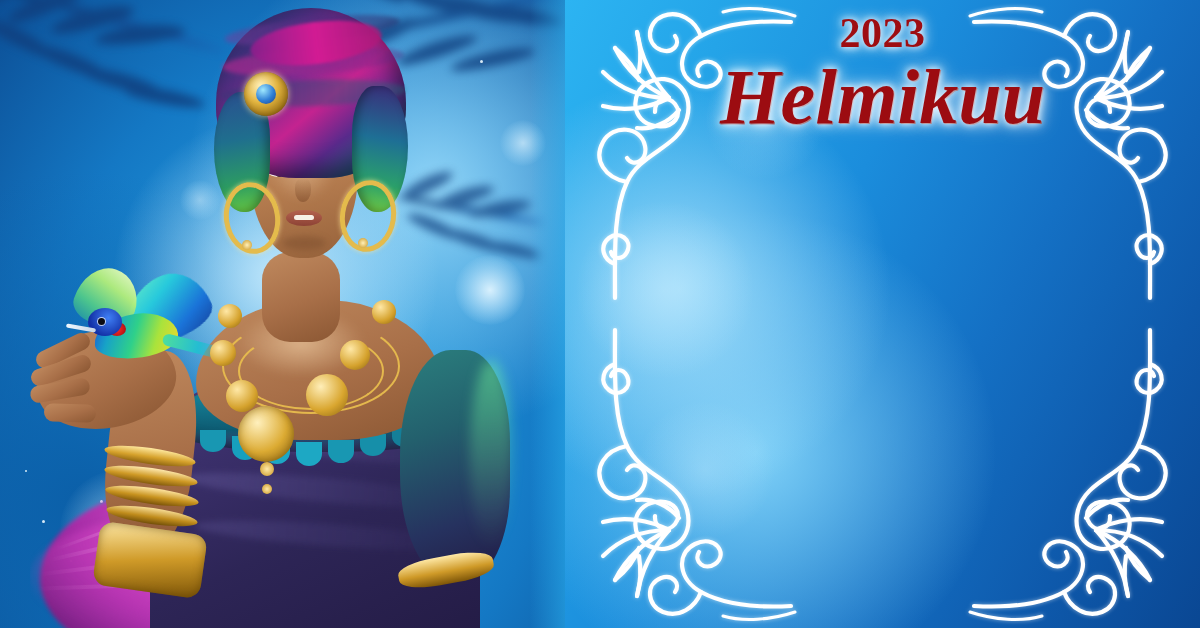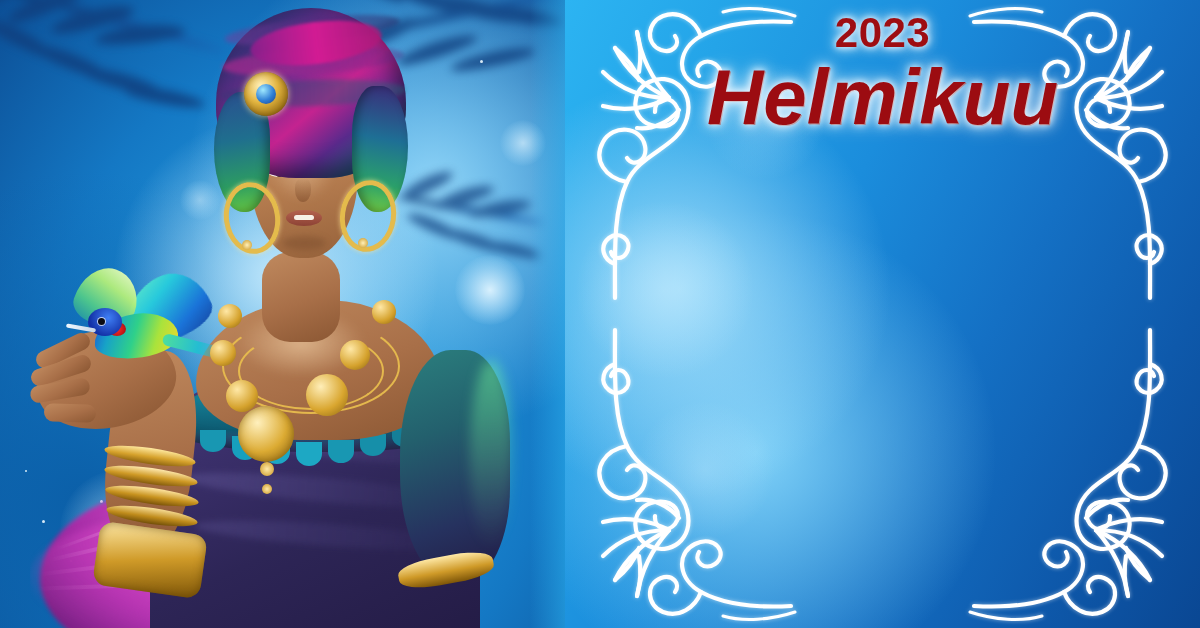--- a/index.html
+++ b/index.html
@@ -1,18 +1,18 @@
 <!DOCTYPE html>
 <html><head>
 <meta charset="utf-8">
 <style>
   html,body{margin:0;padding:0;background:#000;}
   #card{
     position:relative;width:1200px;height:628px;overflow:hidden;
-    font-family:Liberation Sans, sans-serif;
+    font-family:Liberation Serif, serif;
   }
 
   
   #photo{position:absolute;left:0;top:0;width:600px;height:628px;overflow:hidden;}
   .skybase{position:absolute;inset:0;
     background:
       radial-gradient(circle at 46% 44%, #bfe6fb 0%, rgba(191,230,251,0) 34%),
       radial-gradient(circle at 72% 30%, #8fd4f7 0%, rgba(143,212,247,0) 40%),
       radial-gradient(circle at 14% 80%, #0b5fa8 0%, rgba(11,95,168,0) 46%),
       radial-gradient(ellipse at 50% 62%, #29a9ea 0%, #1478c4 60%, #0c4f96 100%);

